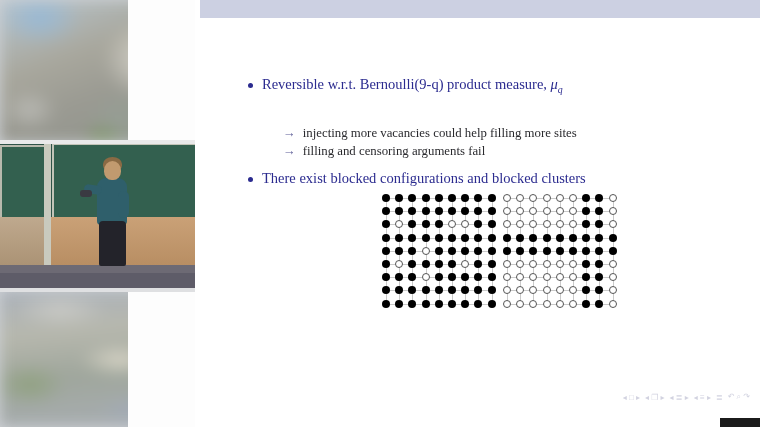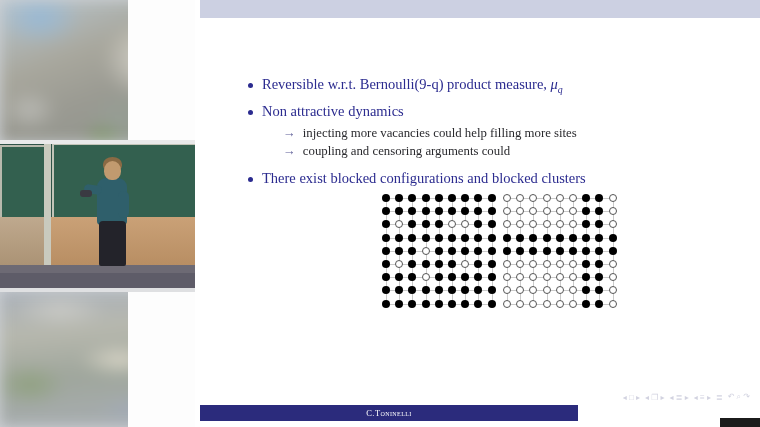--- a/index.html
+++ b/index.html
@@ -124,33 +124,29 @@
 
 
     <div id="slide-body">
 
       <div class="bullet-row" id="b1">
         <span class="bullet-dot"></span>
         <span>Reversible w.r.t. Bernoulli(9-q) product measure,</span>
         <span class="mu">&nbsp;<span>μ</span><sub>q</sub></span>
       </div>
 
-      <div class="bullet-row" id="b2">
-        <span class="bullet-dot"></span>
-        <span>Non attractive dynamics</span>
-      </div>
 
       <div class="sub-row" id="s1">
         <span class="sub-arrow">→</span>
         <span>injecting more vacancies could help filling more sites</span>
       </div>
 
       <div class="sub-row" id="s2">
         <span class="sub-arrow">→</span>
-        <span>coupling and censoring arguments could</span>
+        <span>filling and censoring arguments fail</span>
       </div>
 
       <div class="bullet-row" id="b3">
         <span class="bullet-dot"></span>
         <span>There exist blocked configurations and blocked clusters</span>
       </div>
 
       <div class="grid" id="grid-left" style="width: 113.6px; height: 113.6px;">
           <div class="hbond" style="left: 4px; top: 4px; width: 13.2px;"></div>
           <div class="vbond" style="left: 4px; top: 4px; height: 13.2px;"></div>
@@ -600,23 +596,20 @@
           <div class="cell open" style="left: 26.4px; top: 105.6px;"></div>
           <div class="cell open" style="left: 39.6px; top: 105.6px;"></div>
           <div class="cell open" style="left: 52.8px; top: 105.6px;"></div>
           <div class="cell open" style="left: 66px; top: 105.6px;"></div>
           <div class="cell filled" style="left: 79.2px; top: 105.6px;"></div>
           <div class="cell filled" style="left: 92.4px; top: 105.6px;"></div>
           <div class="cell open" style="left: 105.6px; top: 105.6px;"></div>
         </div>
     </div>
 
-    <div id="foot-bar">
-      <div id="foot-text">C.Toninelli</div>
-    </div>
 
     <div id="nav-icons">
         <span>◂ □ ▸</span>
         <span>◂ ❐ ▸</span>
         <span>◂ ≣ ▸</span>
         <span>◂ ≡ ▸</span>
         <span>≣</span>
         <span>↶ ⌕ ↷</span>
       </div>
 

